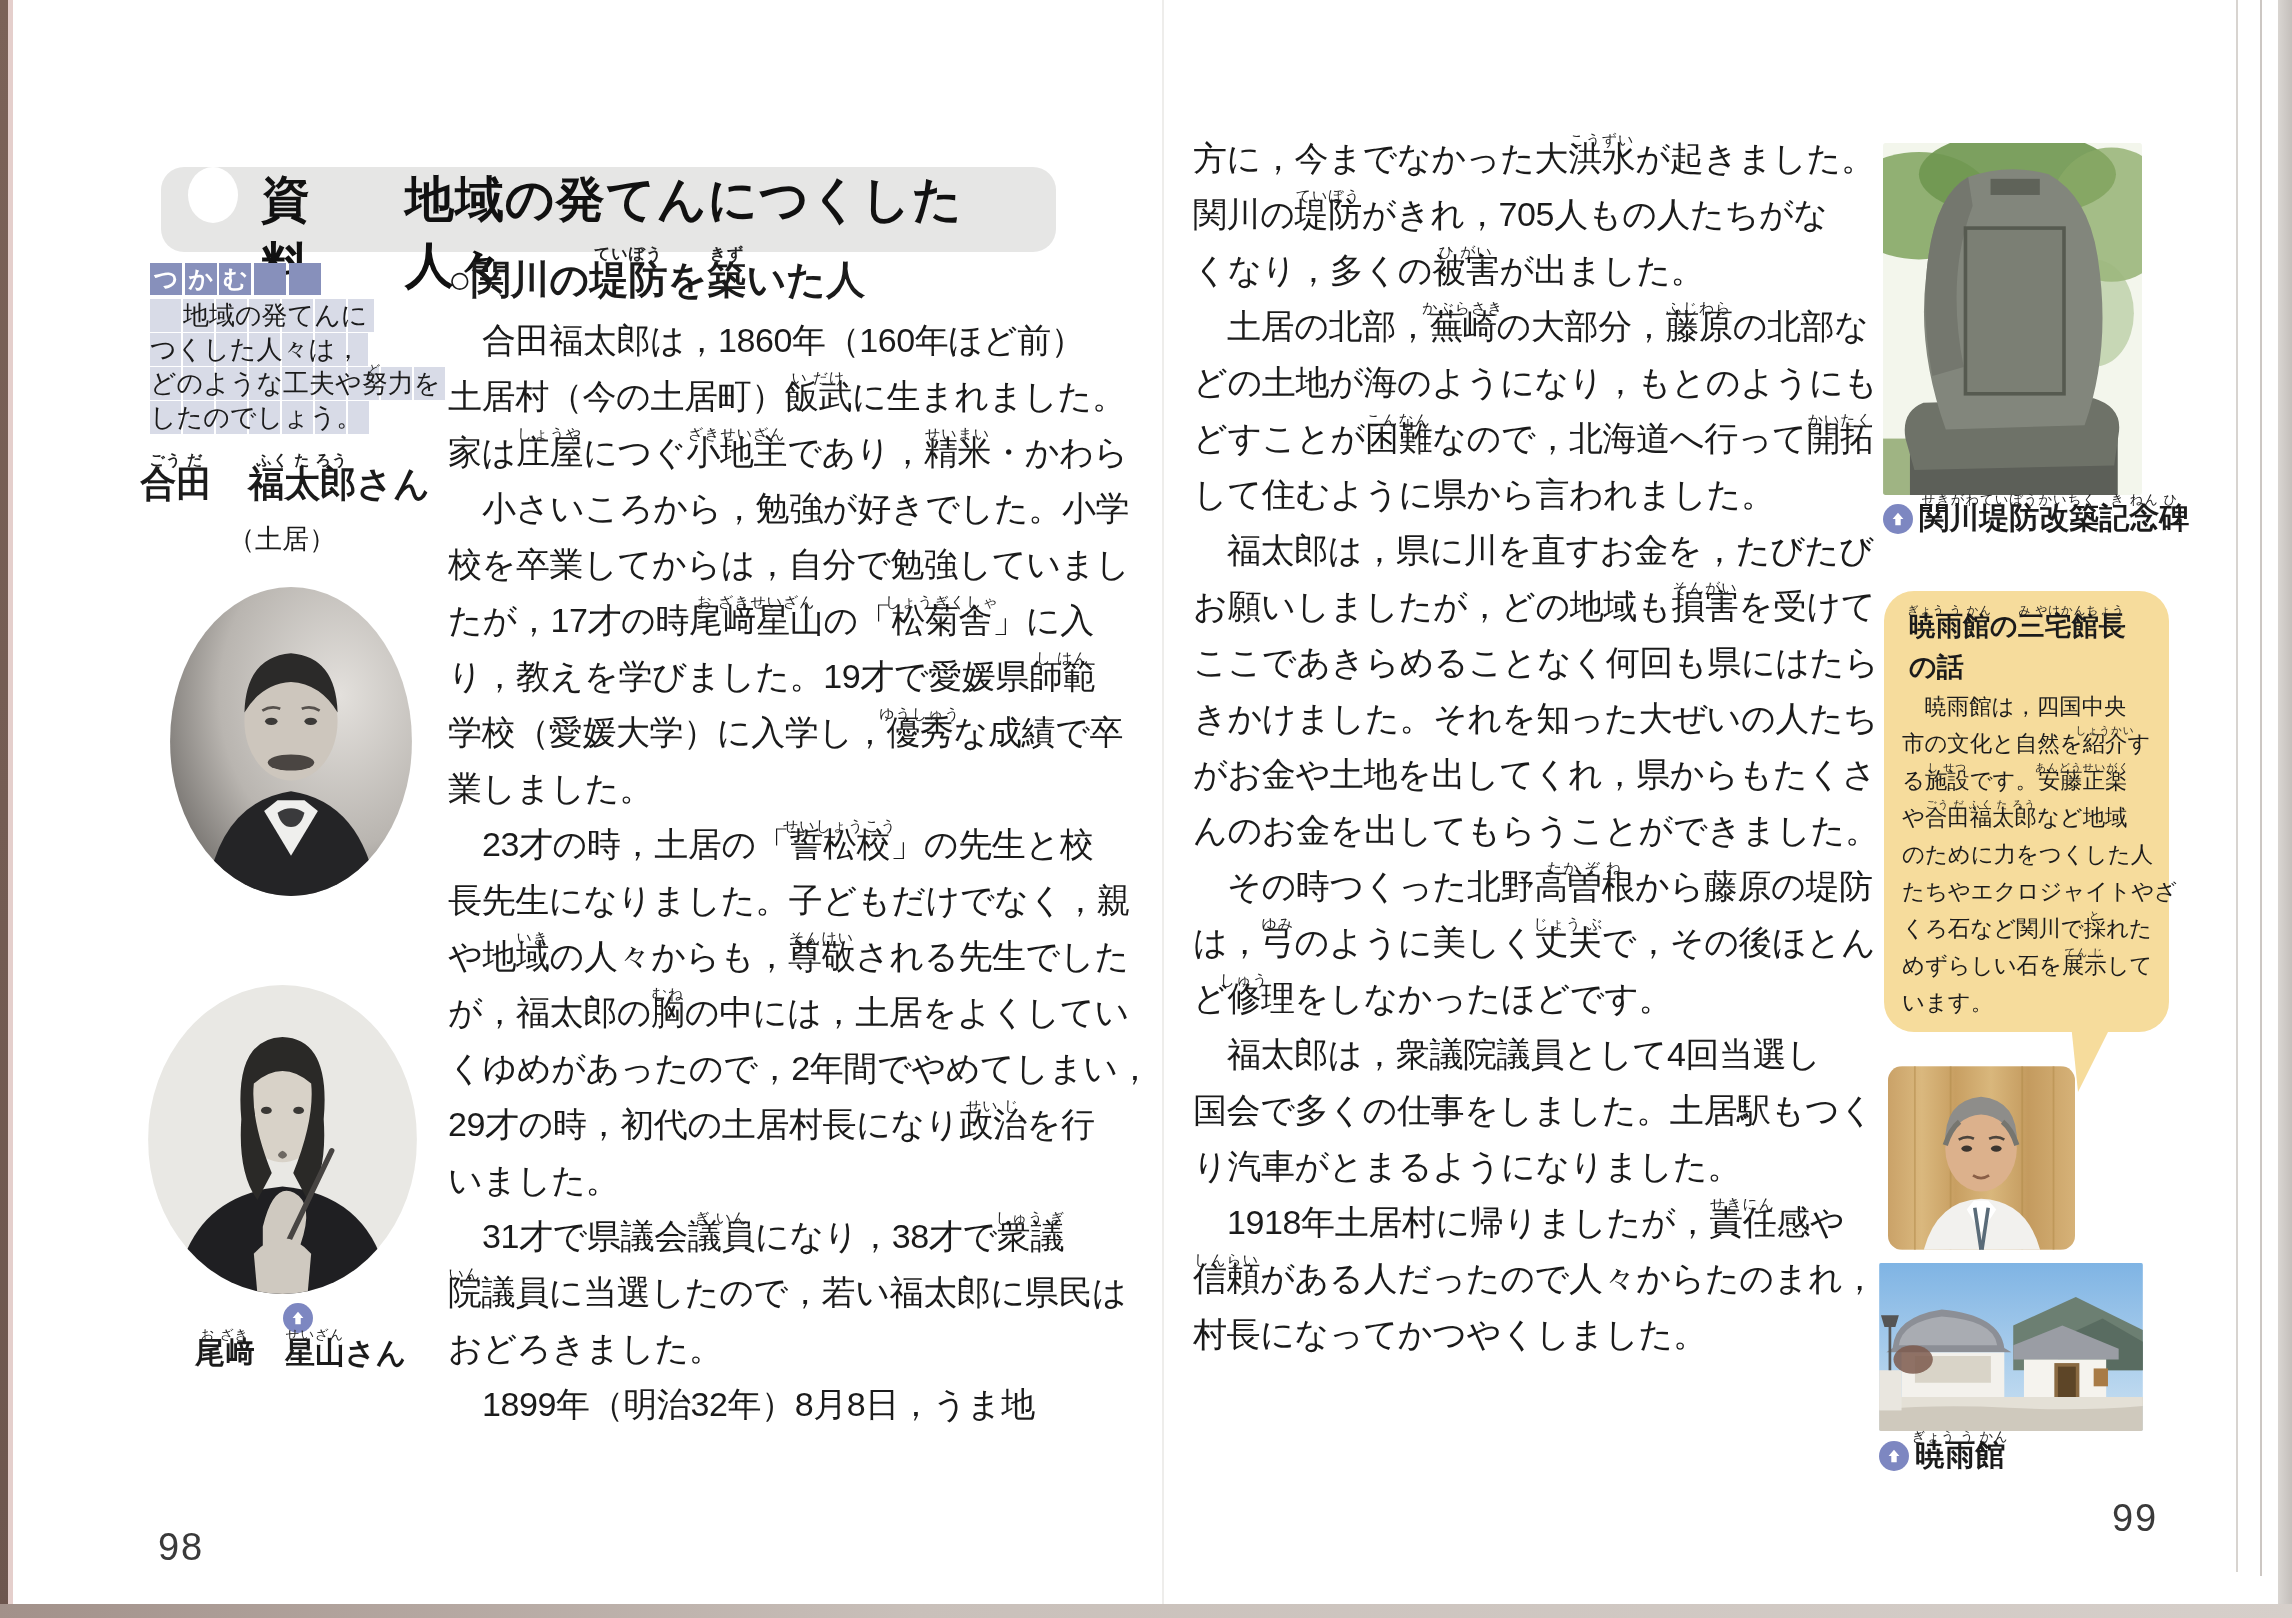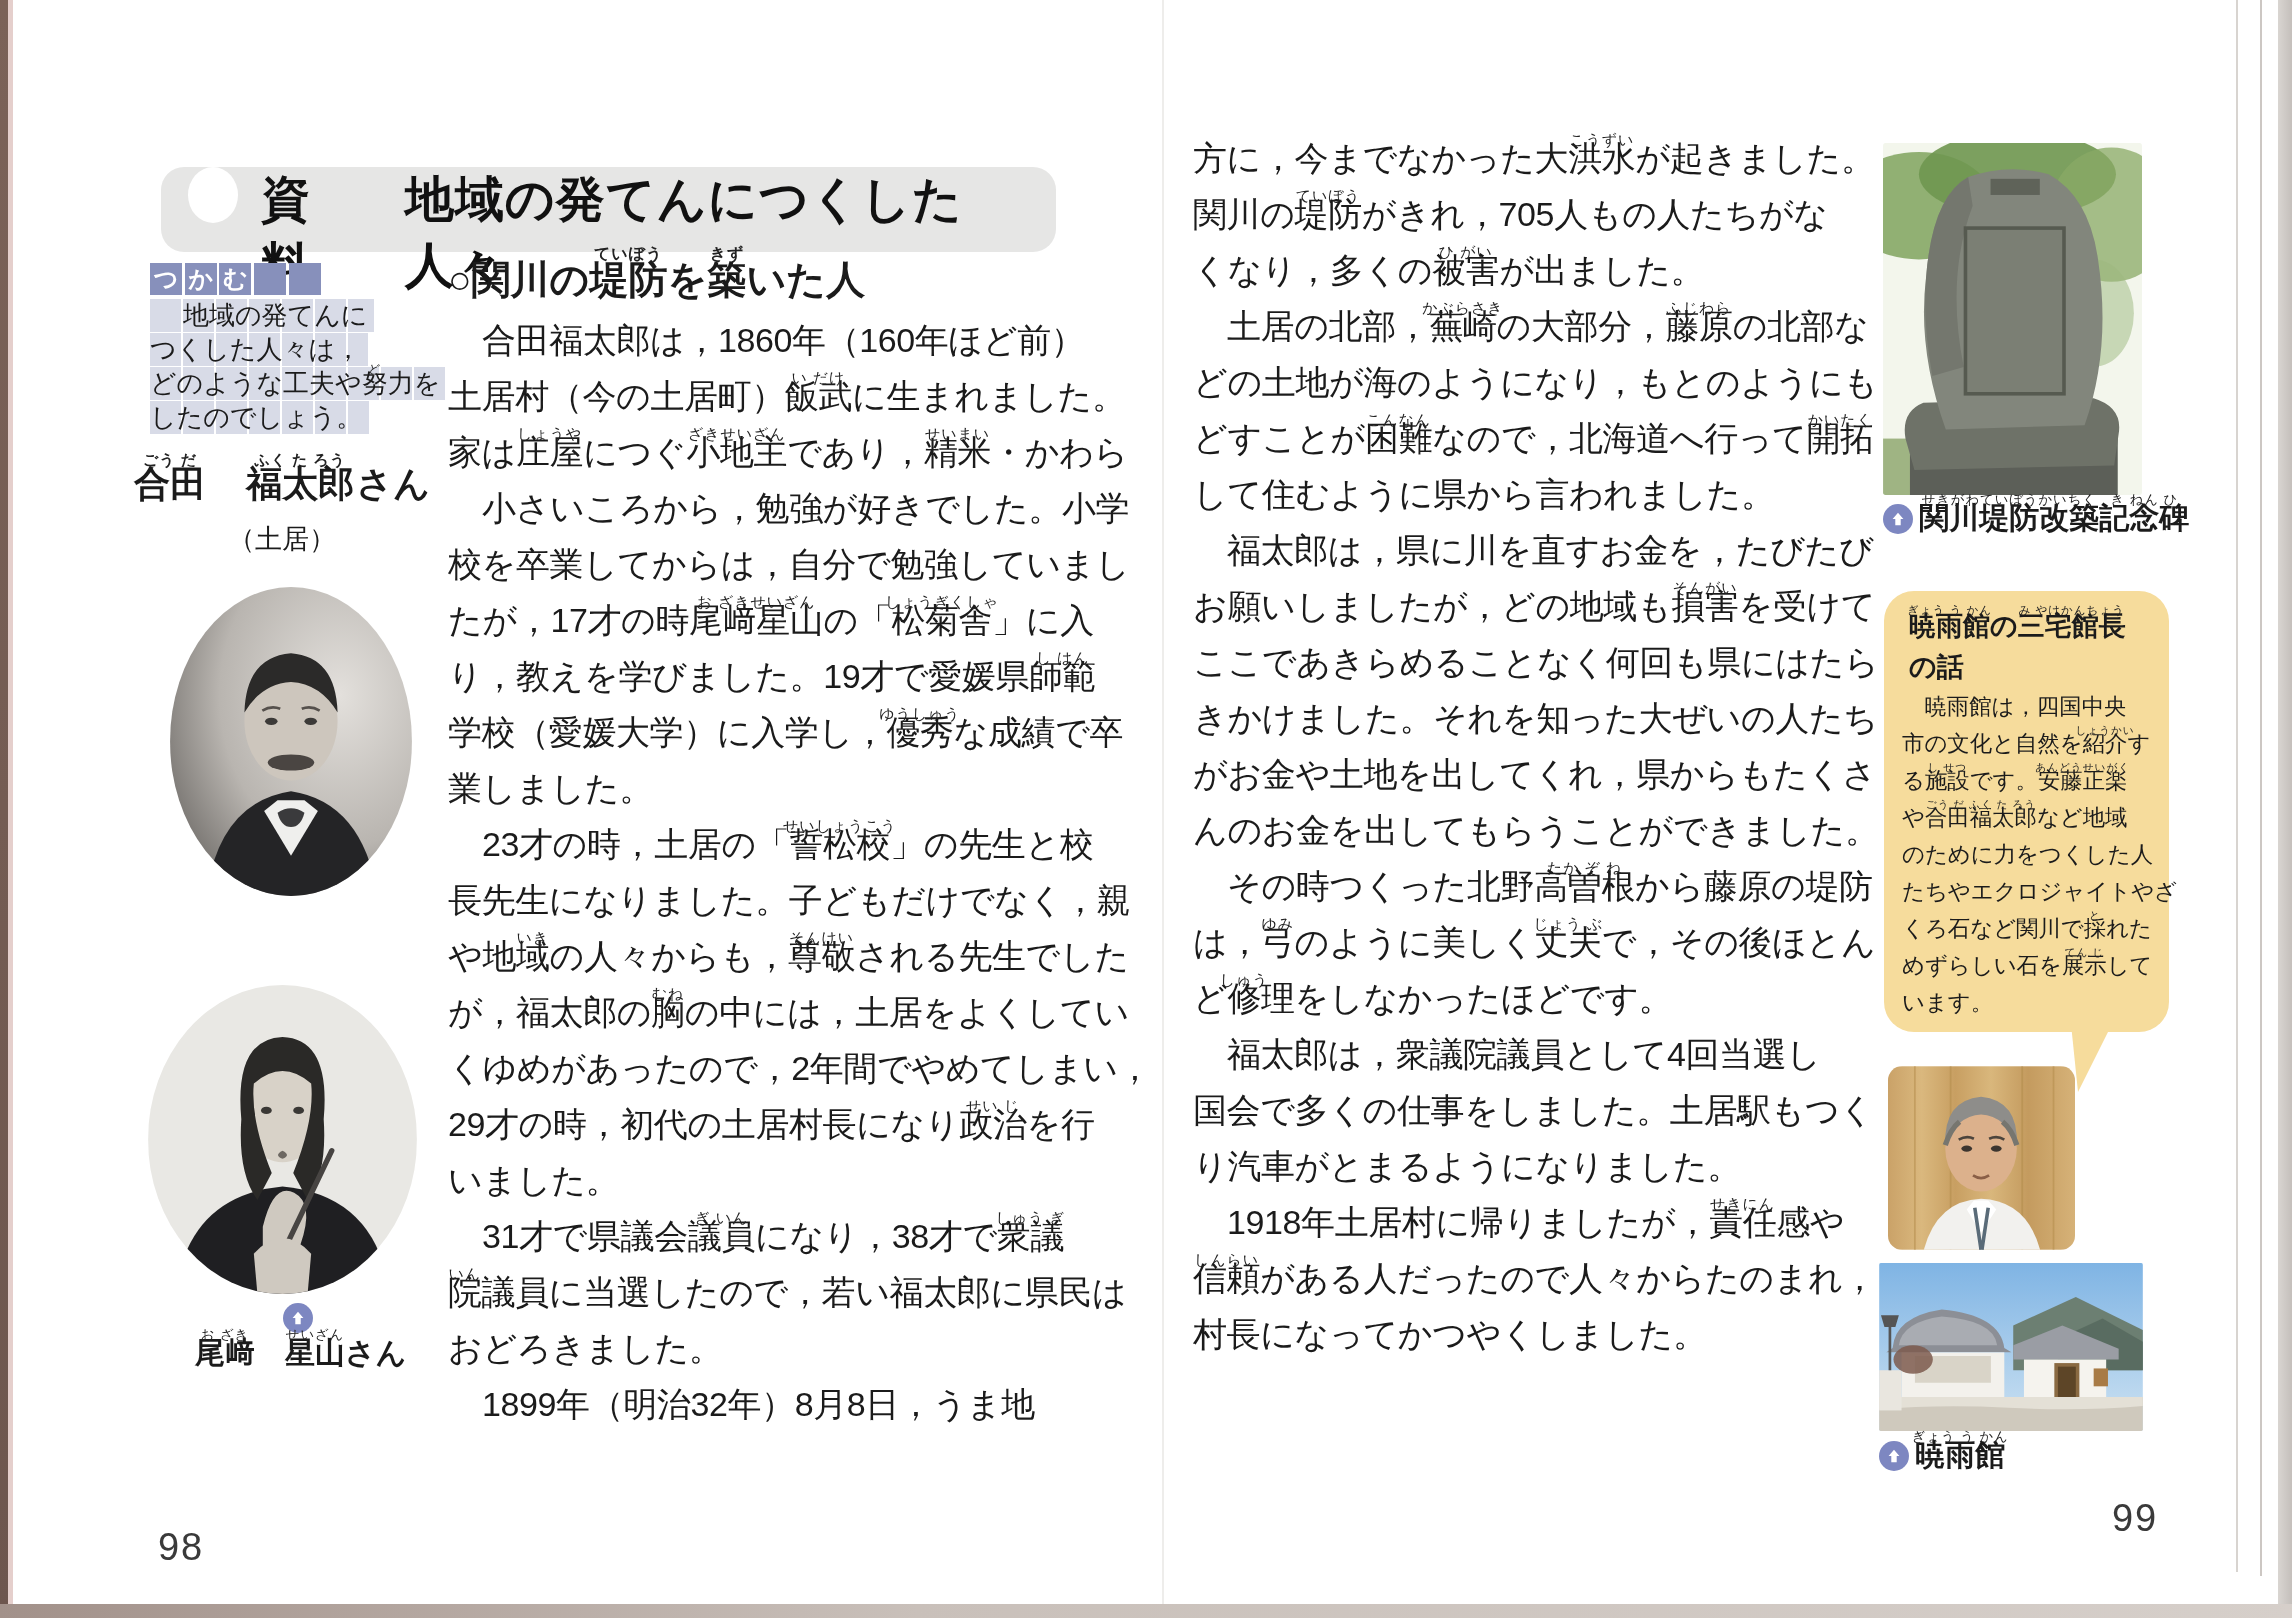--- a/index.html
+++ b/index.html
@@ -42,21 +42,21 @@
   .tile { width:32px; height:32px; background:#8790bb; color:#fff; font-size:24px; font-weight:700;
           display:flex; align-items:center; justify-content:center; margin-right:2.7px; flex:none; }
   .tsu { position:absolute; left:150px; top:299px; }
   .tsu .tline { height:33px; font-size:26px; font-weight:500; width:fit-content; padding-right:7px;
                 margin-bottom:0.9px;
                 background-image:repeating-linear-gradient(90deg,#d8dbe7 0 31px,#ffffff 31px 33px); }
   .tsu .tline.ind { padding-left:33px; }
   .tsu .rt { font-size:11.6px; top:-3.6px; }
 
   
-  .name-line .tline { height:50px; font-size:36px; font-weight:700; justify-content:space-between; }
+  .name-line .tline { height:50px; font-size:36px; font-weight:700; justify-content:flex-end; }
   .name-line .rt { font-size:15px; top:-9px; font-weight:700; }
   .name-block { position:absolute; left:134px; top:459px; width:296px; }
   .name-sub   { position:absolute; left:134px; top:521px; width:296px; text-align:center;
                 font-size:27px; font-weight:500; }
 
   
   .caption { position:absolute; display:flex; align-items:center; }
   .caption .tline { height:41px; font-size:30px; font-weight:700; }
   .caption .rt { font-size:13.4px; top:-7.2px; font-weight:500; }
   .arrow-badge { width:30px; height:30px; border-radius:50%; background:#7d87c1; flex:none;

